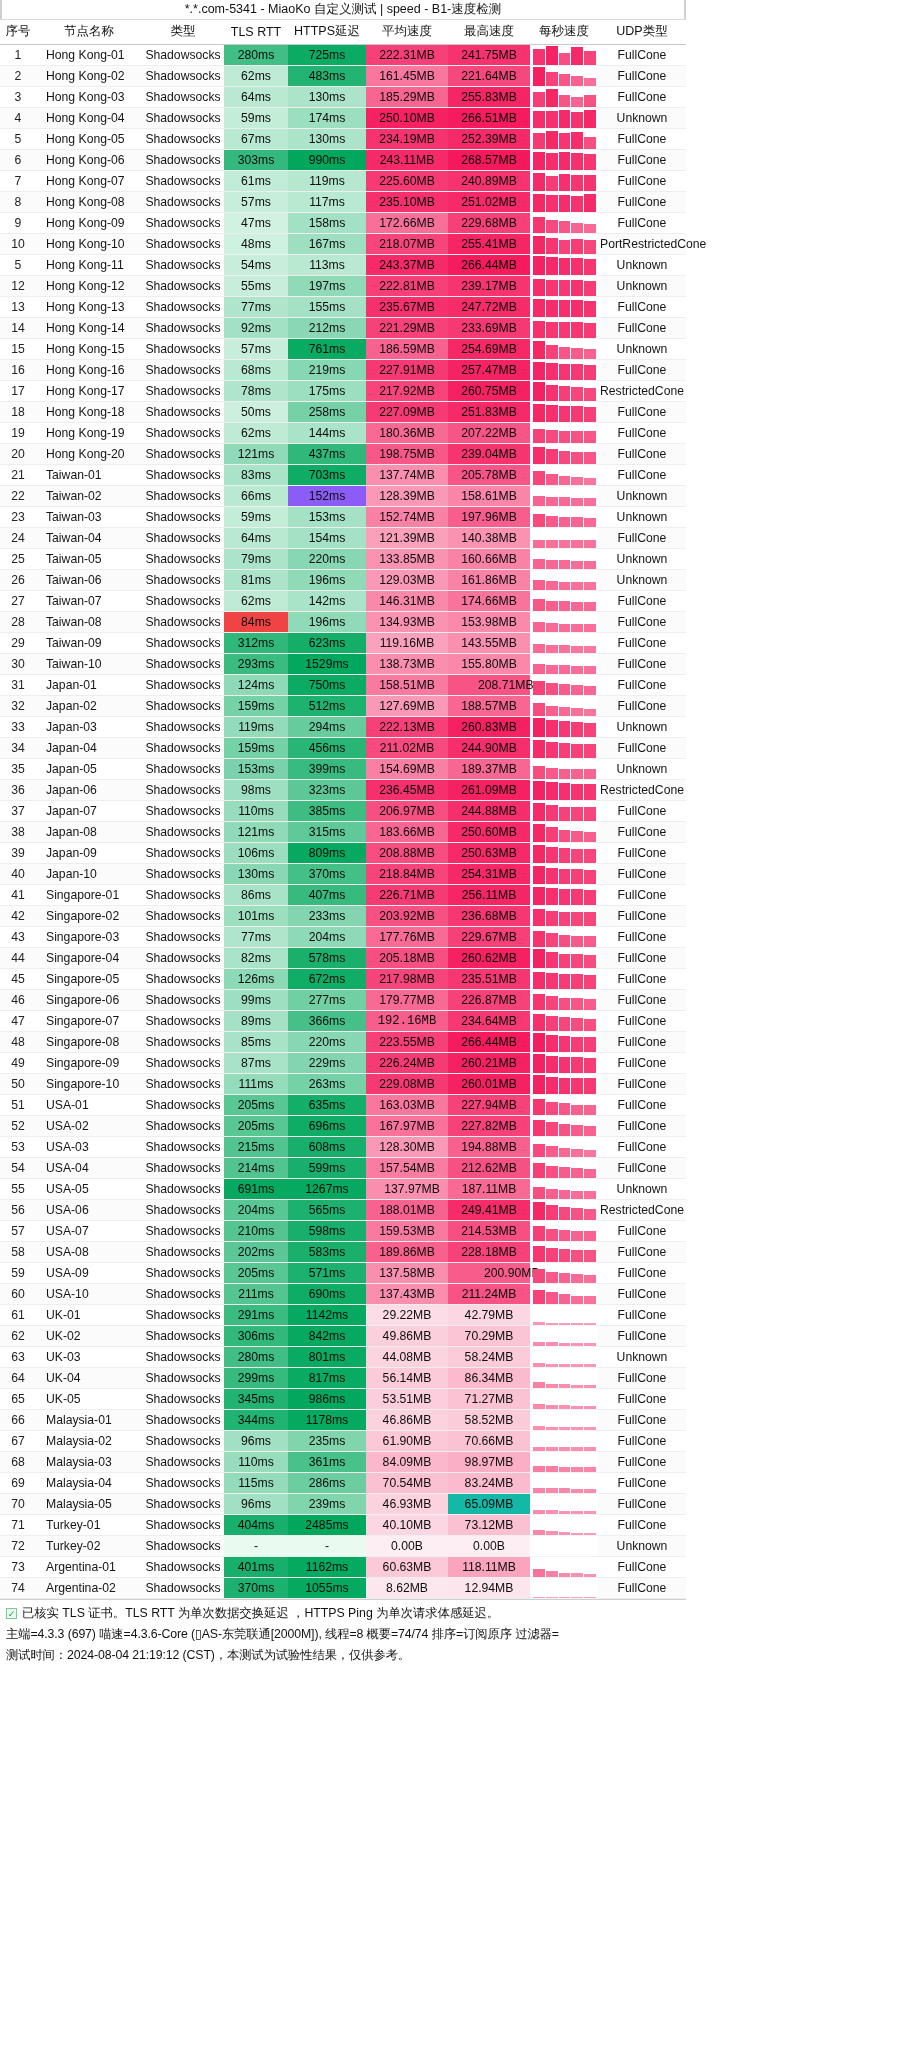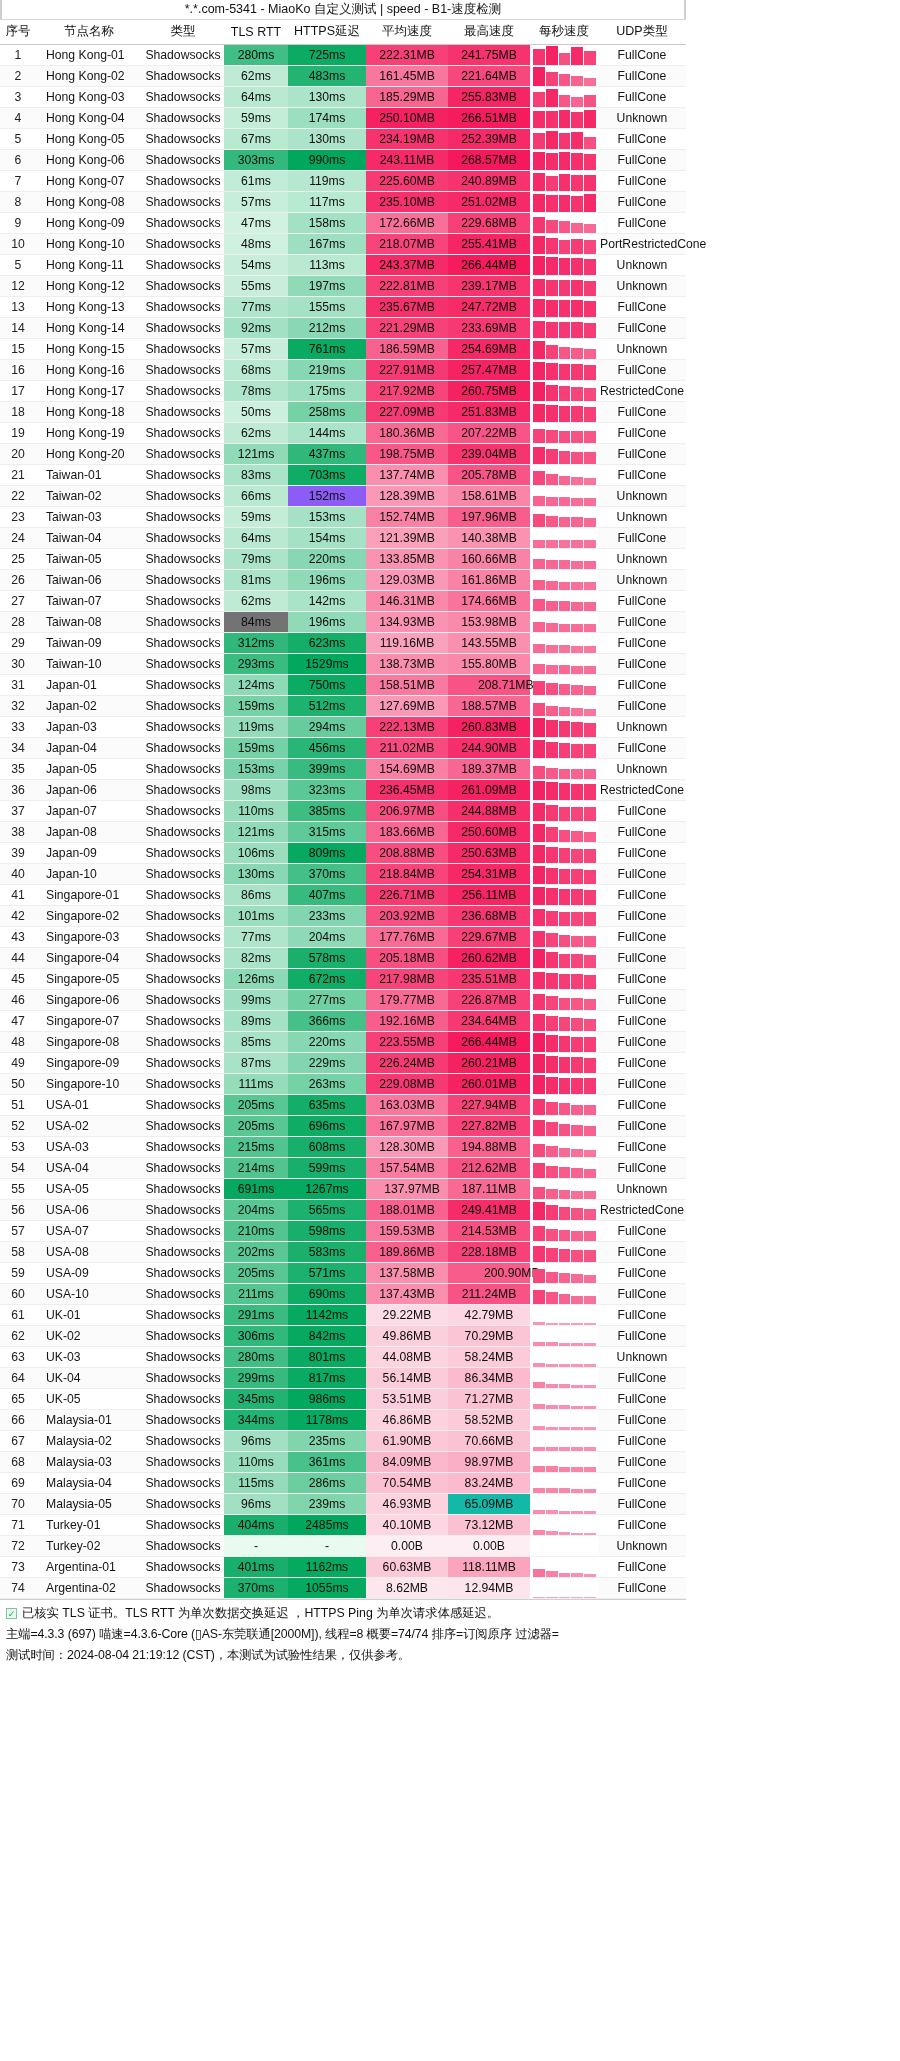--- a/index.html
+++ b/index.html
@@ -703,21 +703,21 @@
                 <i style="height: 9px; background: rgb(247, 103, 148);"></i>
                 <i style="height: 9px; background: rgb(247, 106, 150);"></i>
               </div>
             </td>
             <td class="udp plain">FullCone</td>
           </tr>
           <tr class="alt">
             <td class="idx plain">28</td>
             <td class="name plain">Taiwan-08</td>
             <td class="type plain">Shadowsocks</td>
-            <td class="lat" style="background: #737373;">84ms</td>
+            <td class="lat" style="background: #ef4444;">84ms</td>
             <td class="lat" style="background: rgb(144, 218, 184);">196ms</td>
             <td class="spd" style="background: rgb(250, 146, 178);">134.93MB</td>
             <td class="spd" style="background: rgb(249, 138, 172);">153.98MB</td>
             <td class="spark">
               <div class="sparkwrap">
                 <i style="height: 10px; background: rgb(247, 100, 146);"></i>
                 <i style="height: 9px; background: rgb(247, 106, 150);"></i>
                 <i style="height: 8px; background: rgb(247, 109, 152);"></i>
                 <i style="height: 8px; background: rgb(247, 109, 152);"></i>
                 <i style="height: 8px; background: rgb(248, 112, 154);"></i>
@@ -1066,21 +1066,21 @@
               </div>
             </td>
             <td class="udp plain">FullCone</td>
           </tr>
           <tr>
             <td class="idx plain">47</td>
             <td class="name plain">Singapore-07</td>
             <td class="type plain">Shadowsocks</td>
             <td class="lat" style="background: rgb(165, 226, 197);">89ms</td>
             <td class="lat" style="background: rgb(70, 192, 136);">366ms</td>
-            <td class="spd" style="background: rgb(248, 94, 141);">192.16MB</td>
+            <td class="spd" style="background: rgb(248, 94, 141); font-family: Liberation Mono, monospace;">192.16MB</td>
             <td class="spd" style="background: rgb(246, 57, 114);">234.64MB</td>
             <td class="spark">
               <div class="sparkwrap">
                 <i style="height: 17px; background: rgb(245, 48, 108);"></i>
                 <i style="height: 15px; background: rgb(246, 63, 119);"></i>
                 <i style="height: 14px; background: rgb(246, 71, 125);"></i>
                 <i style="height: 13px; background: rgb(246, 77, 129);"></i>
                 <i style="height: 12px; background: rgb(246, 80, 131);"></i>
               </div>
             </td>

